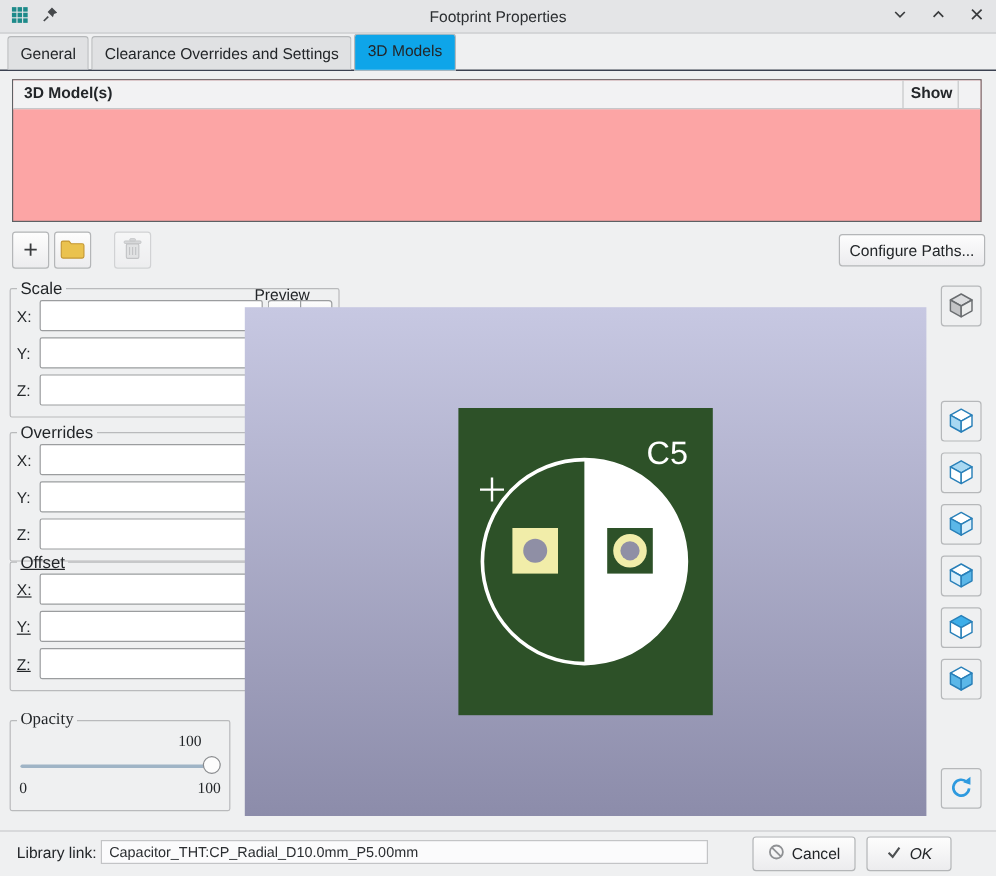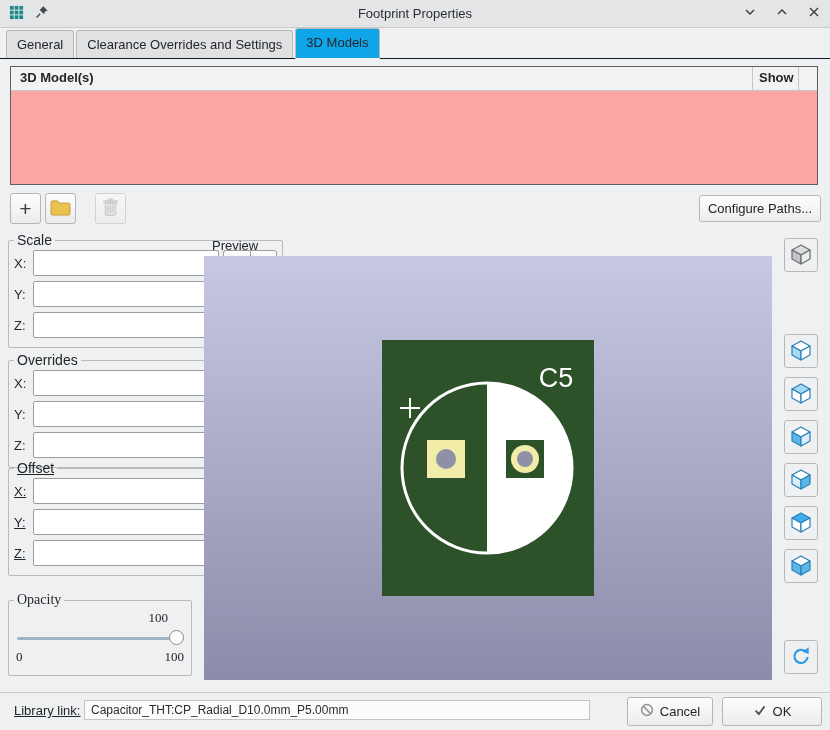--- a/index.html
+++ b/index.html
@@ -61,24 +61,24 @@
   .preview { position:absolute; left:204px; top:256px; width:568px; height:424px; background:linear-gradient(#c7c8e2,#8c8caa); cursor:grab; }
   .preview svg { display:block; }
 
   
   .view-btn { position:absolute; left:784px; width:34px; height:34px; background:#eff0f1; border:1px solid #b6b8ba; border-radius:3px; display:flex; align-items:center; justify-content:center; padding:0; cursor:pointer; }
   .vb-1 { top:238px; } .vb-2 { top:334px; } .vb-3 { top:377px; } .vb-4 { top:420px; }
   .vb-5 { top:463px; } .vb-6 { top:506px; } .vb-7 { top:549px; } .vb-8 { top:640px; }
 
   
   .footer { position:absolute; left:0; top:692px; width:830px; height:38px; border-top:1px solid #c9cacc; background:#eff0f1; }
-  .lib-label { position:absolute; left:14px; top:10px;text-decoration:underline; }
+  .lib-label { position:absolute; left:14px; top:10px; }
   .lib-field { position:absolute; left:84px; top:7px; width:506px; height:20px; border:1px solid #c3c4c6; background:#fbfbfc; font-family:"Liberation Sans", sans-serif; font-size:12px; padding:0 6px; box-sizing:border-box; color:#2b2e31; }
   .cancel-btn { position:absolute; left:627px; top:4px; width:86px; height:29px; }
-  .ok-btn { position:absolute; left:722px; top:4px; width:100px; height:29px; }
+  .ok-btn { position:absolute; left:722px; top:4px; width:71px; height:29px;font-style:italic; }
 </style>
 </head>
 <body>
 
 <div class="window">
 
   <div class="titlebar">
     <div class="titlebar-left">
       <button class="tb-btn">
         <span>

